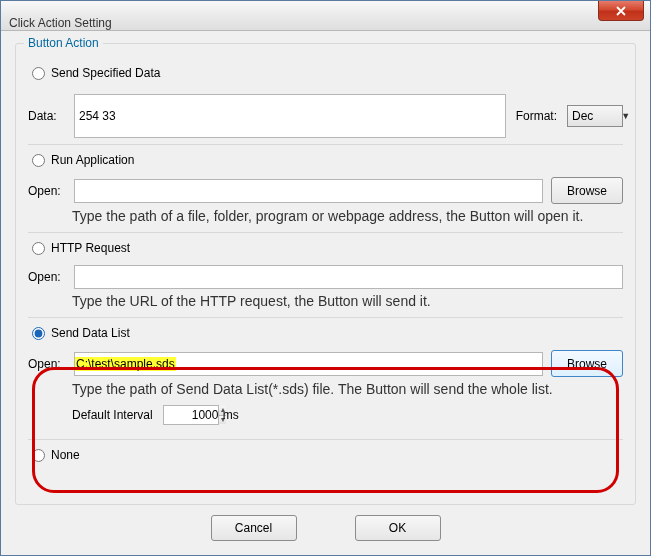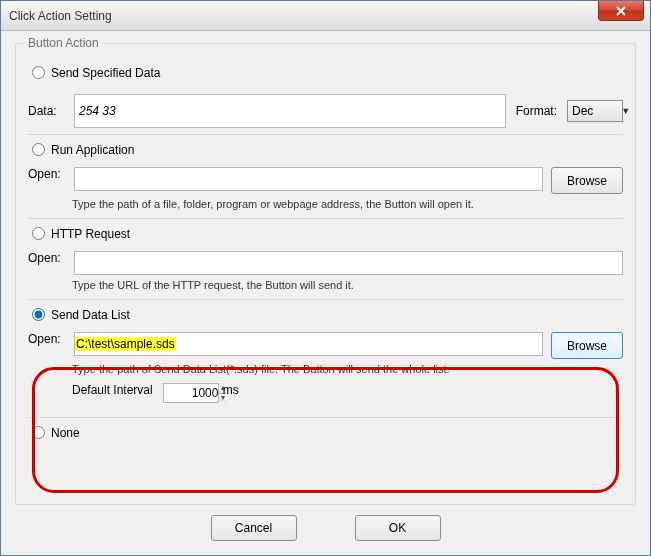--- a/index.html
+++ b/index.html
@@ -17,21 +17,21 @@
     border: 1px solid #5a7aa0;
     display: flex;
     flex-direction: column;
     position: relative;
   }
   .titlebar {
     height: 30px;
     background: linear-gradient(to bottom, #f8f8f8 0%, #eaeaea 50%, #dedede 100%);
     border-bottom: 1px solid #b8b8b8;
     display: flex;
-    align-items: center;
+    align-items: flex-end;
     padding-left: 8px;
     position: relative;
   }
   .title-text { color: #333; }
   .close-btn {
     position: absolute;
     top: 0;
     right: 6px;
     width: 46px;
     height: 20px;
@@ -60,24 +60,25 @@
     background: #f0f0f0;
     position: relative;
     flex: 1;
   }
   .group-title {
     position: absolute;
     top: -8px;
     left: 8px;
     background: #f0f0f0;
     padding: 0 4px;
-    color: #737373;
+    color: #0369a1;
   }
   .row {
     display: flex;
+    align-items: center;
     margin-top: 6px;
   }
   .radio-row { margin-top: 12px; }
   .radio-row:first-of-type { margin-top: 10px; }
   .radio {
     width: 13px; height: 13px;
     margin: 0 6px 0 0;
     accent-color: #1a66b8;
   }
   .lbl { margin-right: 6px; white-space: nowrap; }
@@ -111,21 +112,21 @@
     margin-left: 8px;
     padding: 0 10px;
   }
   .btn.primary {
     border: 1px solid #3f86c8;
     background: linear-gradient(to bottom,#f3f9ff,#def0ff);
   }
   .hint {
     color: #333;
     margin: 4px 0 8px 44px;
-    font-size: 11px;
+    font-size: 14px;
   }
   .spacer-line {
     height: 1px;
     border-top: 1px solid #d8d8d8;
     margin: 6px 0 8px 0;
   }
   .callout {
     position: absolute;
     border: 3px solid #d10000;
     border-radius: 22px;
@@ -183,21 +184,21 @@
   <div class="client">
     <div class="group">
       <div class="group-title">Button Action</div>
 
       <div class="row radio-row indent">
         <input type="radio" class="radio" name="ba" style="">
         <span class="lbl">Send Specified Data</span>
       </div>
       <div class="row data-row">
         <span class="lbl data-label">Data:</span>
-        <input class="text-input" style="height: 34px; font-style: italic;" value="254 33">
+        <input class="text-input" style="height: 44px;" value="254 33">
         <span class="lbl fmt-label">Format:</span>
         <div class="select-wrap">
           <span>Dec</span>
           <span class="tri">▼</span>
         </div>
       </div>
 
       <div class="spacer-line"></div>
 
       <div class="row radio-row indent sec">

